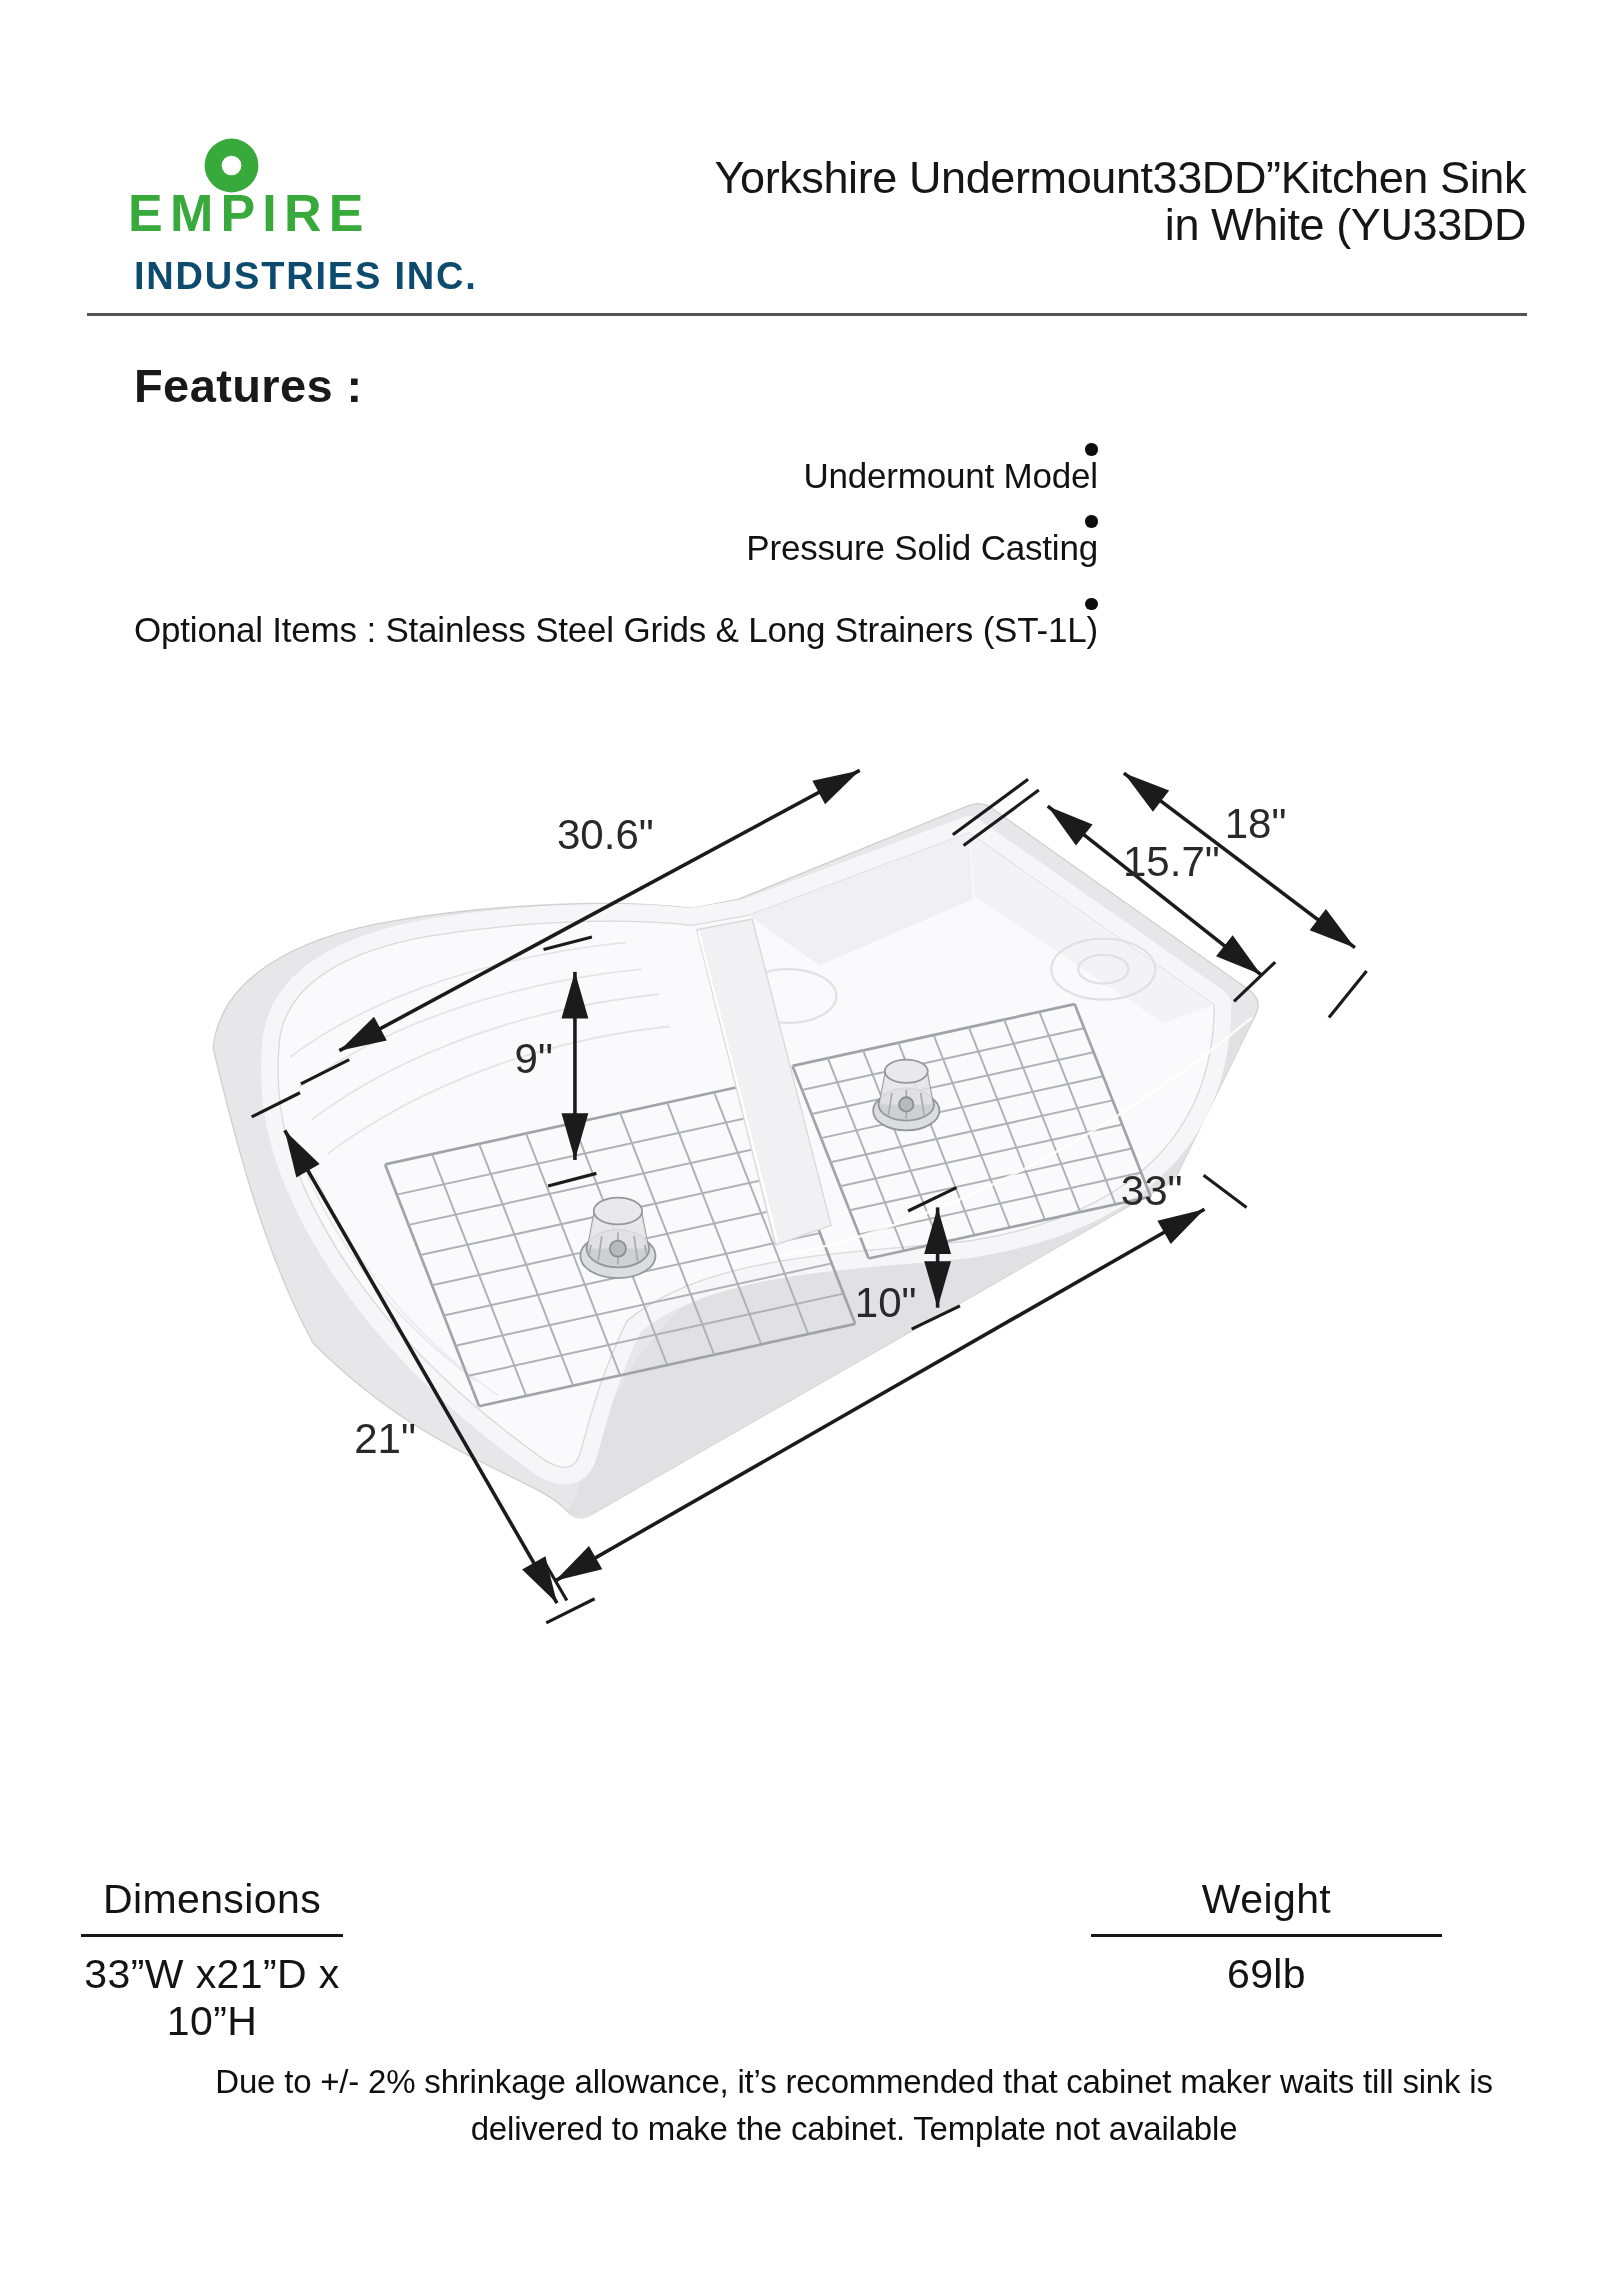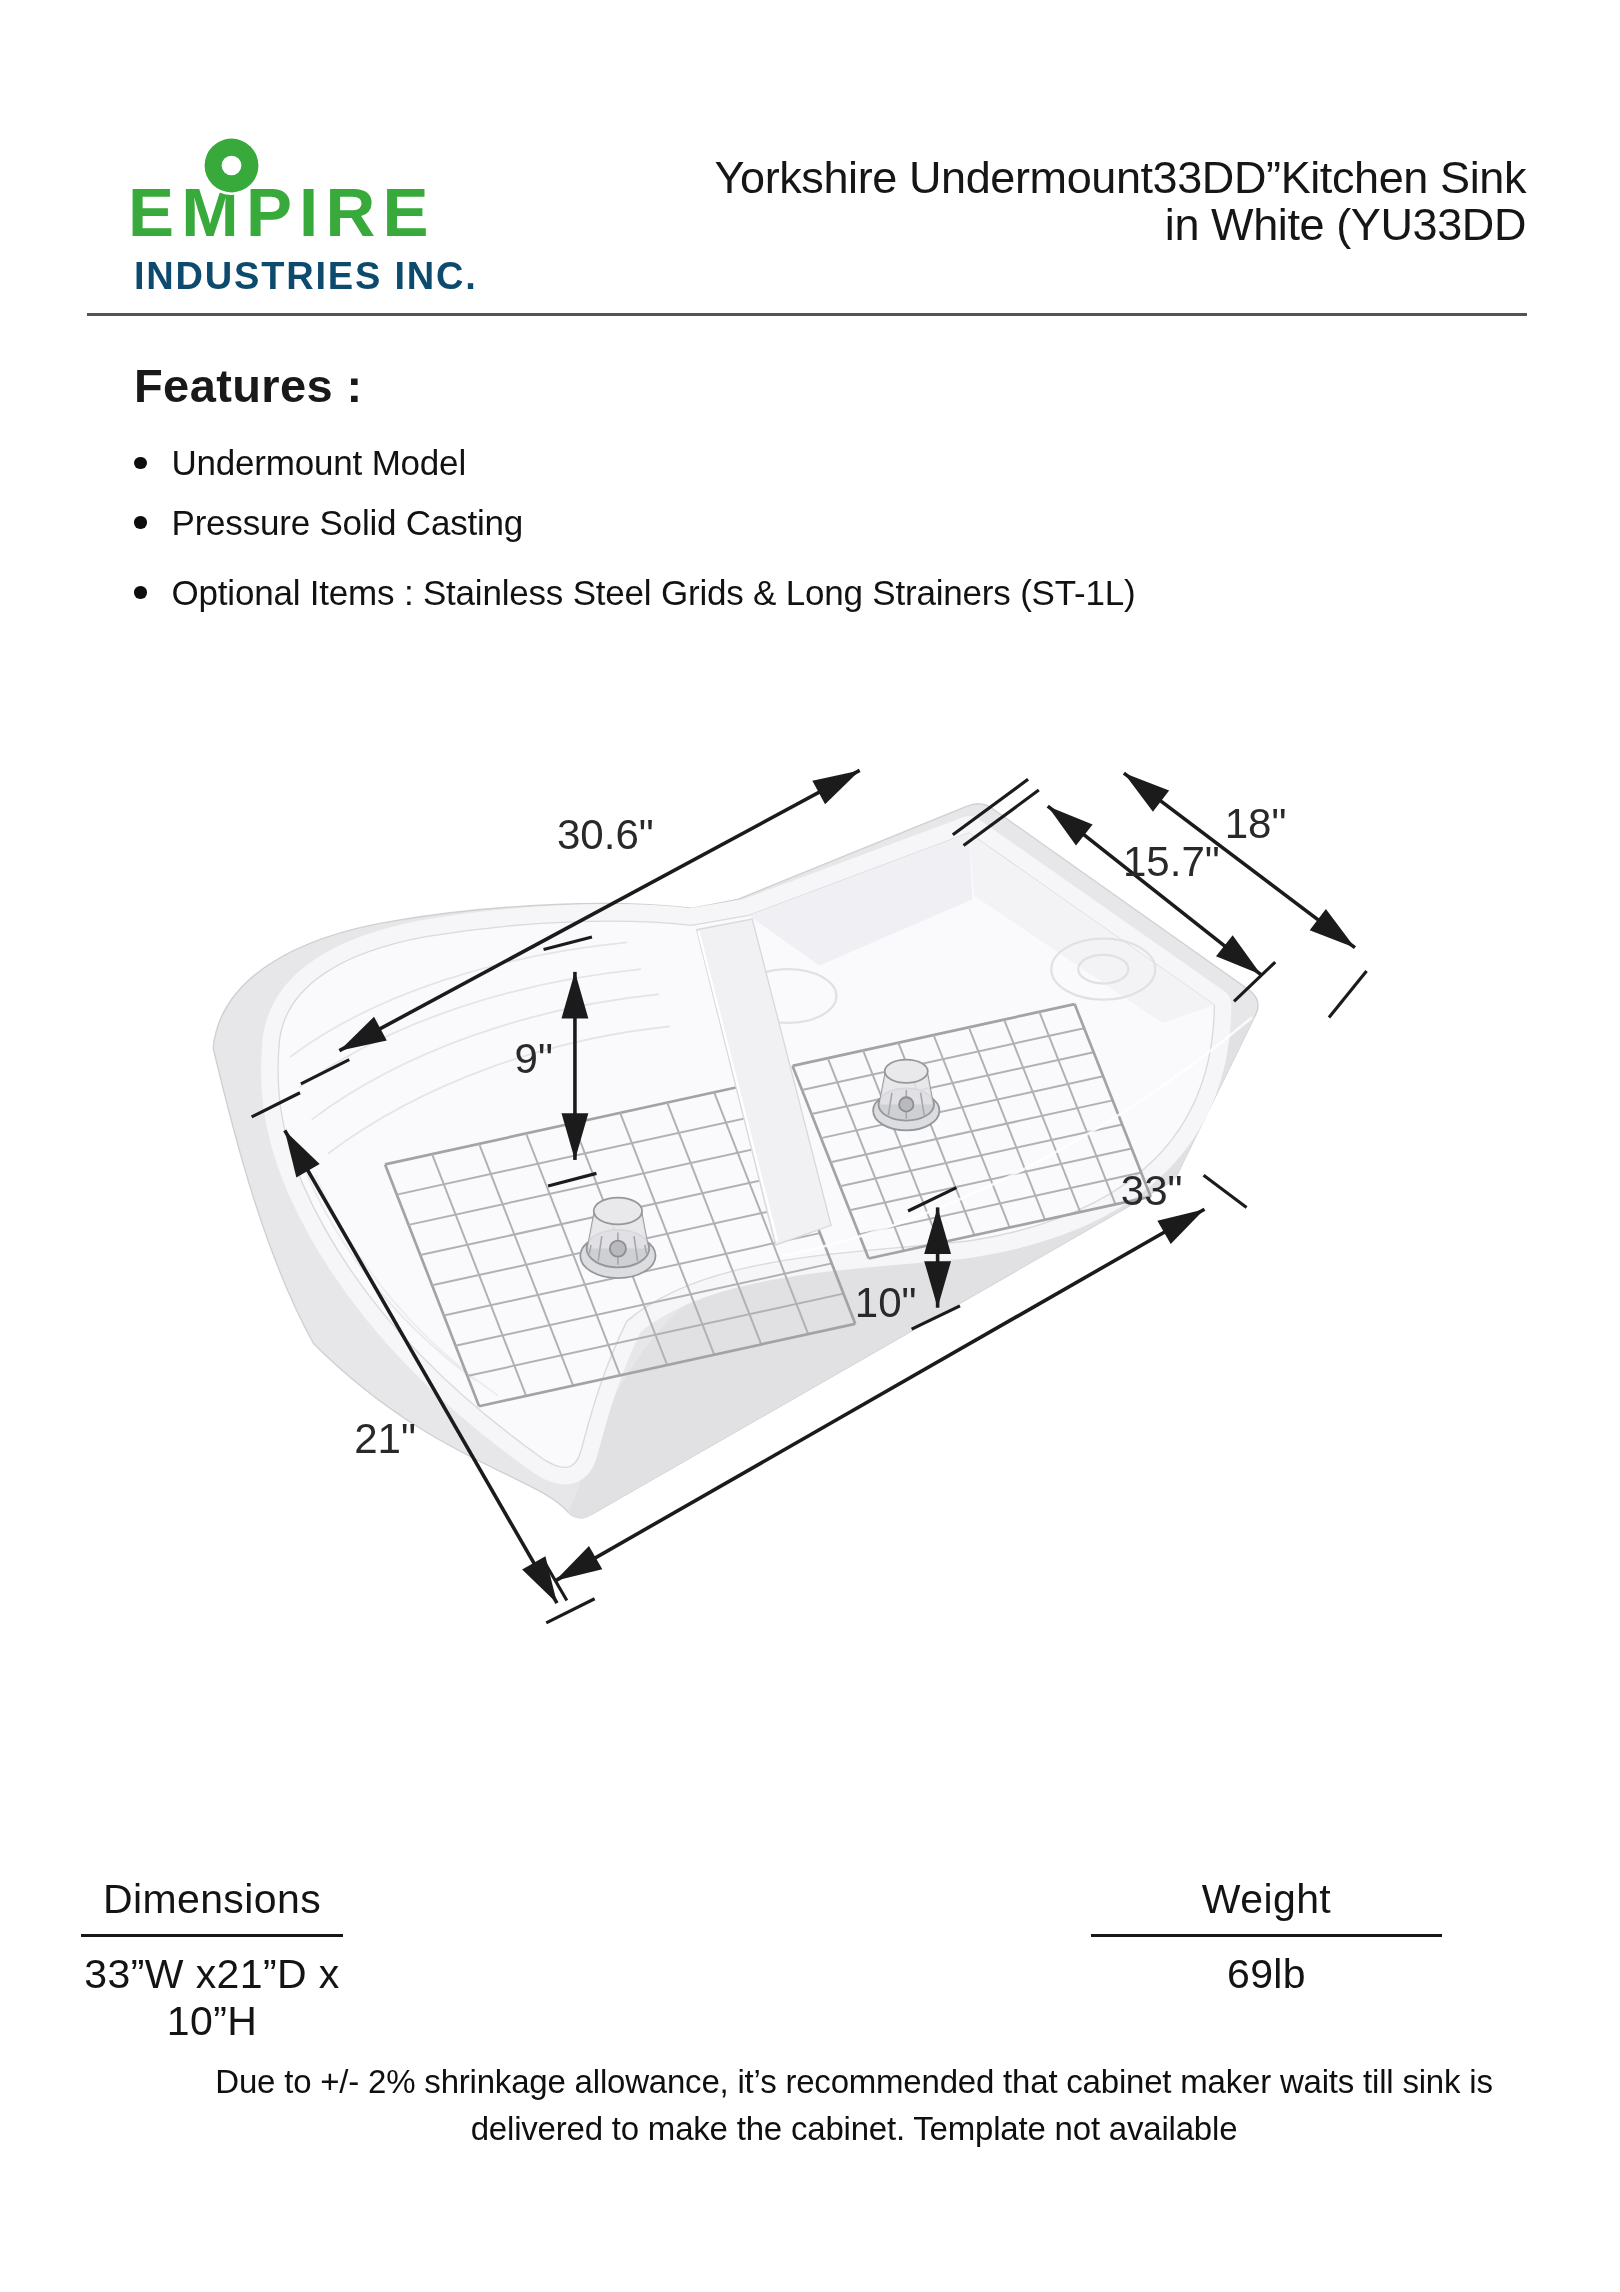--- a/index.html
+++ b/index.html
@@ -1,35 +1,35 @@
 <!DOCTYPE html>
 <html style="font-size:14.3px"><head>
 <meta charset="utf-8">
 <style>
   html,body{margin:0;padding:0;}
   body{width:1620px;height:2293px;position:relative;background:#ffffff;
        font-family:"Liberation Sans", sans-serif;overflow:hidden;}
 
   
   .logo{position:absolute;left:85px;top:133px;width:484px;height:184px;}
-  .logo-brand{position:absolute;left:43px;top:39px;font-size:69px;font-weight:700;
+  .logo-brand{position:absolute;left:43px;top:39px;font-size:52px;font-weight:700;
       letter-spacing:7.2px;line-height:82px;color:#38a93b;}
   .logo-sub{position:absolute;left:49px;top:122px;font-size:38px;font-weight:700;
       letter-spacing:1.8px;color:#0c4a6e;white-space:nowrap;}
   .logo-donut{position:absolute;left:116px;top:1.8px;}
   .title-block{position:absolute;top:154px;right:94px;text-align:right;
       font-size:45px;line-height:47px;color:#161617;letter-spacing:-0.4px;}
   .header-rule{position:absolute;left:87px;top:313px;width:1440px;height:2.7px;background:#535353;}
 
   
   .features{position:absolute;left:134px;top:358px;}
   .features h2{margin:0;font-size:47px;font-weight:600;color:#191919;letter-spacing:0.4px;}
   .feature-list{margin-top:30px;}
-  .feature-item{display:flex;align-items:center;gap:25px;margin-top:19.7px;
-      font-size:35px;color:#121212;letter-spacing:-0.2px;}
+  .feature-item{display:flex;align-items:flex-end;margin-top:19.7px;
+      font-size:35px;color:#121212;letter-spacing:-0.2px;flex-direction:column;}
   .feature-item:first-child{margin-top:0;}
   .feature-item.spaced{margin-top:30px;}
   .dot{width:12.5px;height:12.5px;border-radius:50%;background:#0d0d0d;flex:0 0 auto;}
 
   
   #sink-svg{position:absolute;left:0;top:0;}
   .dim-label{font-size:47px;fill:#29292b;font-family:"Liberation Sans",sans-serif;}
 
   
   .spec{position:absolute;top:1876px;text-align:center;}

